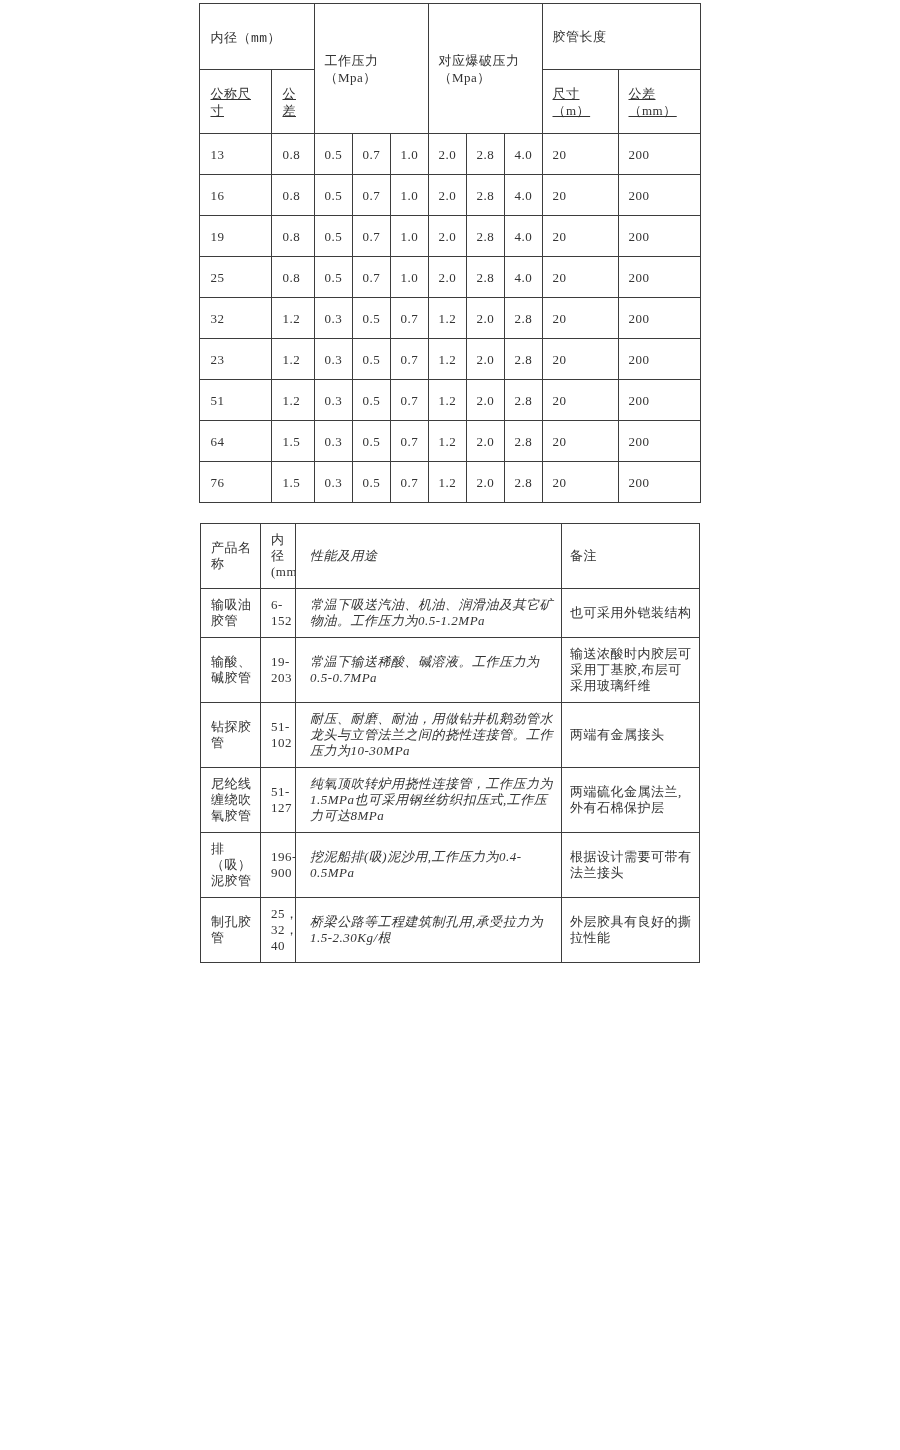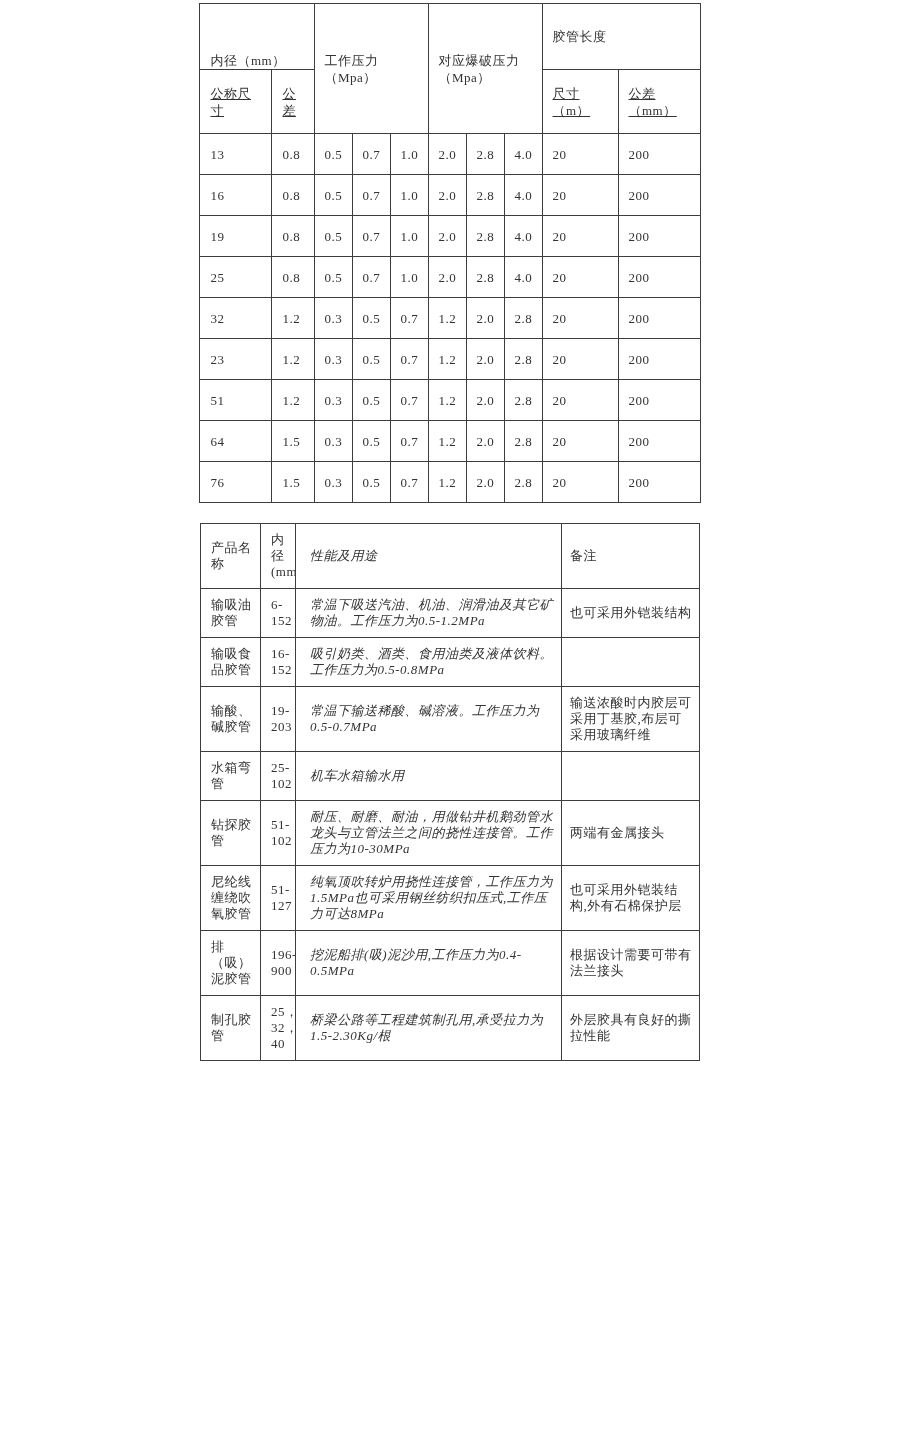--- a/index.html
+++ b/index.html
@@ -27,21 +27,21 @@
     white-space: pre-line;
     overflow: hidden;
     letter-spacing: 0.5px;
   }
 
   
   table.spec { width: 500px; }
   table.spec th, table.spec td { padding: 0 4px 0 10px; line-height: 17px; }
   table.spec thead th.h1 { height: 66px; }
   table.spec thead th.h2 { height: 64px; text-decoration: underline; }
-  table.spec thead th.vbottom { vertical-align: bottom; padding-bottom: 0; }
+  table.spec thead th.vbottom { vertical-align: bottom; padding-bottom: 22px; font-family: Liberation Mono, monospace; }
   table.spec tbody td { height: 41px; }
 
   
   table.products { width: 499px; margin-top: 20px; }
   table.products th, table.products td {
     line-height: 16px;
     padding: 8px 6px 8px 10px;
   }
   table.products thead th { height: 62px; }
   table.products td.c2, table.products th.perf { padding-left: 14px; font-style: italic; }
@@ -217,59 +217,43 @@
     <tbody>
         <tr>
           <td class="c0">输吸油
 胶管</td>
           <td class="c1">6-
 152</td>
           <td class="c2">常温下吸送汽油、机油、润滑油及其它矿物油。工作压力为0.5-1.2MPa</td>
           <td class="c3">也可采用外铠装结构</td>
         </tr>
         <tr>
-          <td class="c0">输吸食
-品胶管</td>
-          <td class="c1">16-
-152</td>
-          <td class="c2">吸引奶类、酒类、食用油类及液体饮料。工作压力为0.5-0.8MPa</td>
-          <td class="c3"></td>
-        </tr>
-        <tr>
           <td class="c0">输酸、
 碱胶管</td>
           <td class="c1">19-
 203</td>
           <td class="c2">常温下输送稀酸、碱溶液。工作压力为0.5-0.7MPa</td>
           <td class="c3">输送浓酸时内胶层可采用丁基胶,布层可采用玻璃纤维</td>
         </tr>
         <tr>
-          <td class="c0">水箱弯
-管</td>
-          <td class="c1">25-
-102</td>
-          <td class="c2">机车水箱输水用</td>
-          <td class="c3"></td>
-        </tr>
-        <tr>
           <td class="c0">钻探胶
 管</td>
           <td class="c1">51-
 102</td>
           <td class="c2">耐压、耐磨、耐油，用做钻井机鹅劲管水龙头与立管法兰之间的挠性连接管。工作压力为10-30MPa</td>
           <td class="c3">两端有金属接头</td>
         </tr>
         <tr>
           <td class="c0">尼纶线
 缠绕吹
 氧胶管</td>
           <td class="c1">51-
 127</td>
           <td class="c2">纯氧顶吹转炉用挠性连接管，工作压力为1.5MPa也可采用钢丝纺织扣压式,工作压力可达8MPa</td>
-          <td class="c3">也可采用外铠装结构,外有石棉保护层</td>
+          <td class="c3">两端硫化金属法兰,外有石棉保护层</td>
         </tr>
         <tr>
           <td class="c0">排
 （吸）
 泥胶管</td>
           <td class="c1">196-
 900</td>
           <td class="c2">挖泥船排(吸)泥沙用,工作压力为0.4-0.5MPa</td>
           <td class="c3">根据设计需要可带有法兰接头</td>
         </tr>

